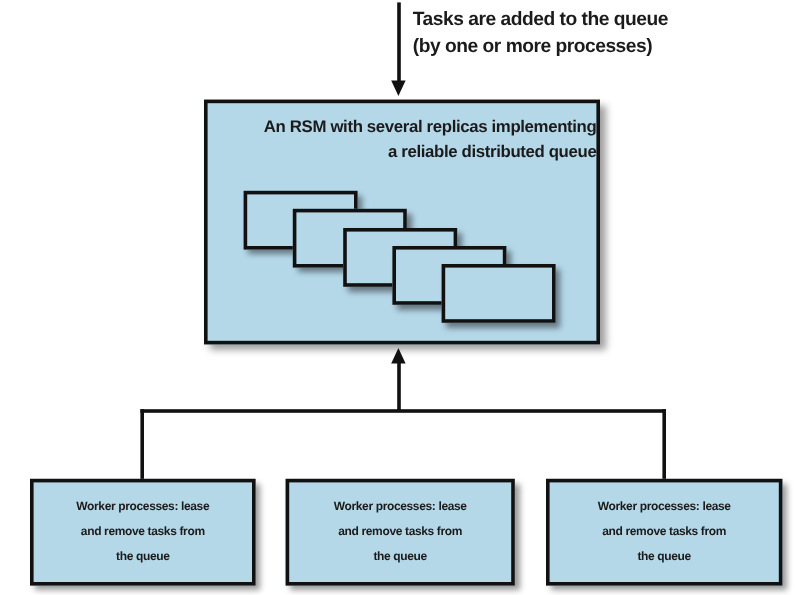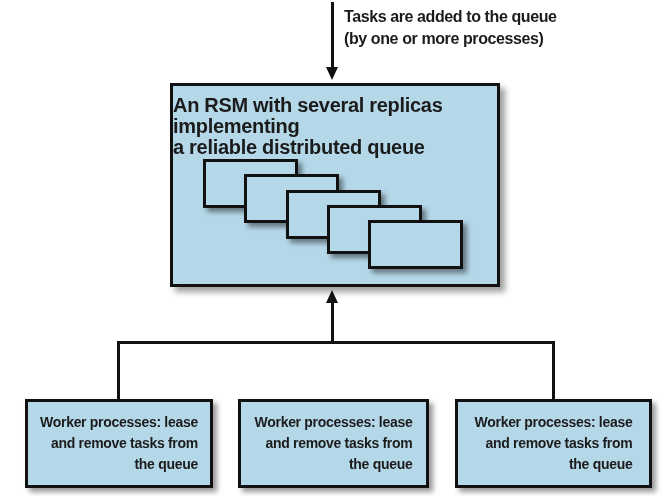--- a/index.html
+++ b/index.html
@@ -38,22 +38,22 @@
   .rsm-box {
     position: absolute; left: 170px; top: 83px;
     width: 330px; height: 204px;
     box-sizing: border-box;
     background: var(--box-fill, #b5d8e9);
     border: 3px solid var(--line, #111111);
     box-shadow: 5px 5px 6px rgba(0,0,0,0.38);
   }
   .rsm-title {
     position: absolute; left: 0; right: 0; top: 9px;
-    text-align: left;
-    font-size: 20px; line-height: 21px; font-weight: 600;
+    text-align: right;
+    font-size: 14px; line-height: 21px; font-weight: 600;
     letter-spacing: -0.3px;
     white-space: pre-line;
   }
   .replica-stack {
     position: absolute; left: 203px; top: 159px;
     width: 262px; height: 112px;
   }
   .replica {
     position: absolute;
     width: 95px; height: 49px;
@@ -76,22 +76,22 @@
   .connector-left  { left: 117px; top: 341px; width: 3px; height: 59px; }
   .connector-right { left: 552px; top: 341px; width: 3px; height: 59px; }
   
   .worker-box {
     position: absolute; top: 399px; height: 89px;
     box-sizing: border-box;
     background: var(--box-fill, #b5d8e9);
     border: 3px solid var(--line, #111111);
     box-shadow: 4px 4px 5px rgba(0,0,0,0.4);
     display: flex; align-items: center; justify-content: center;
-    text-align: right;
-    font-size: 14px; line-height: 21px; font-weight: 600;
+    text-align: center;
+    font-size: 10px; line-height: 21px; font-weight: 600;
     letter-spacing: -0.3px;
     white-space: pre-line;
   }
   .worker-1 { left: 25px;  width: 188px; }
   .worker-2 { left: 238px; width: 191px; }
   .worker-3 { left: 455px; width: 197px; }
 </style>
 </head>
 <body>
 

